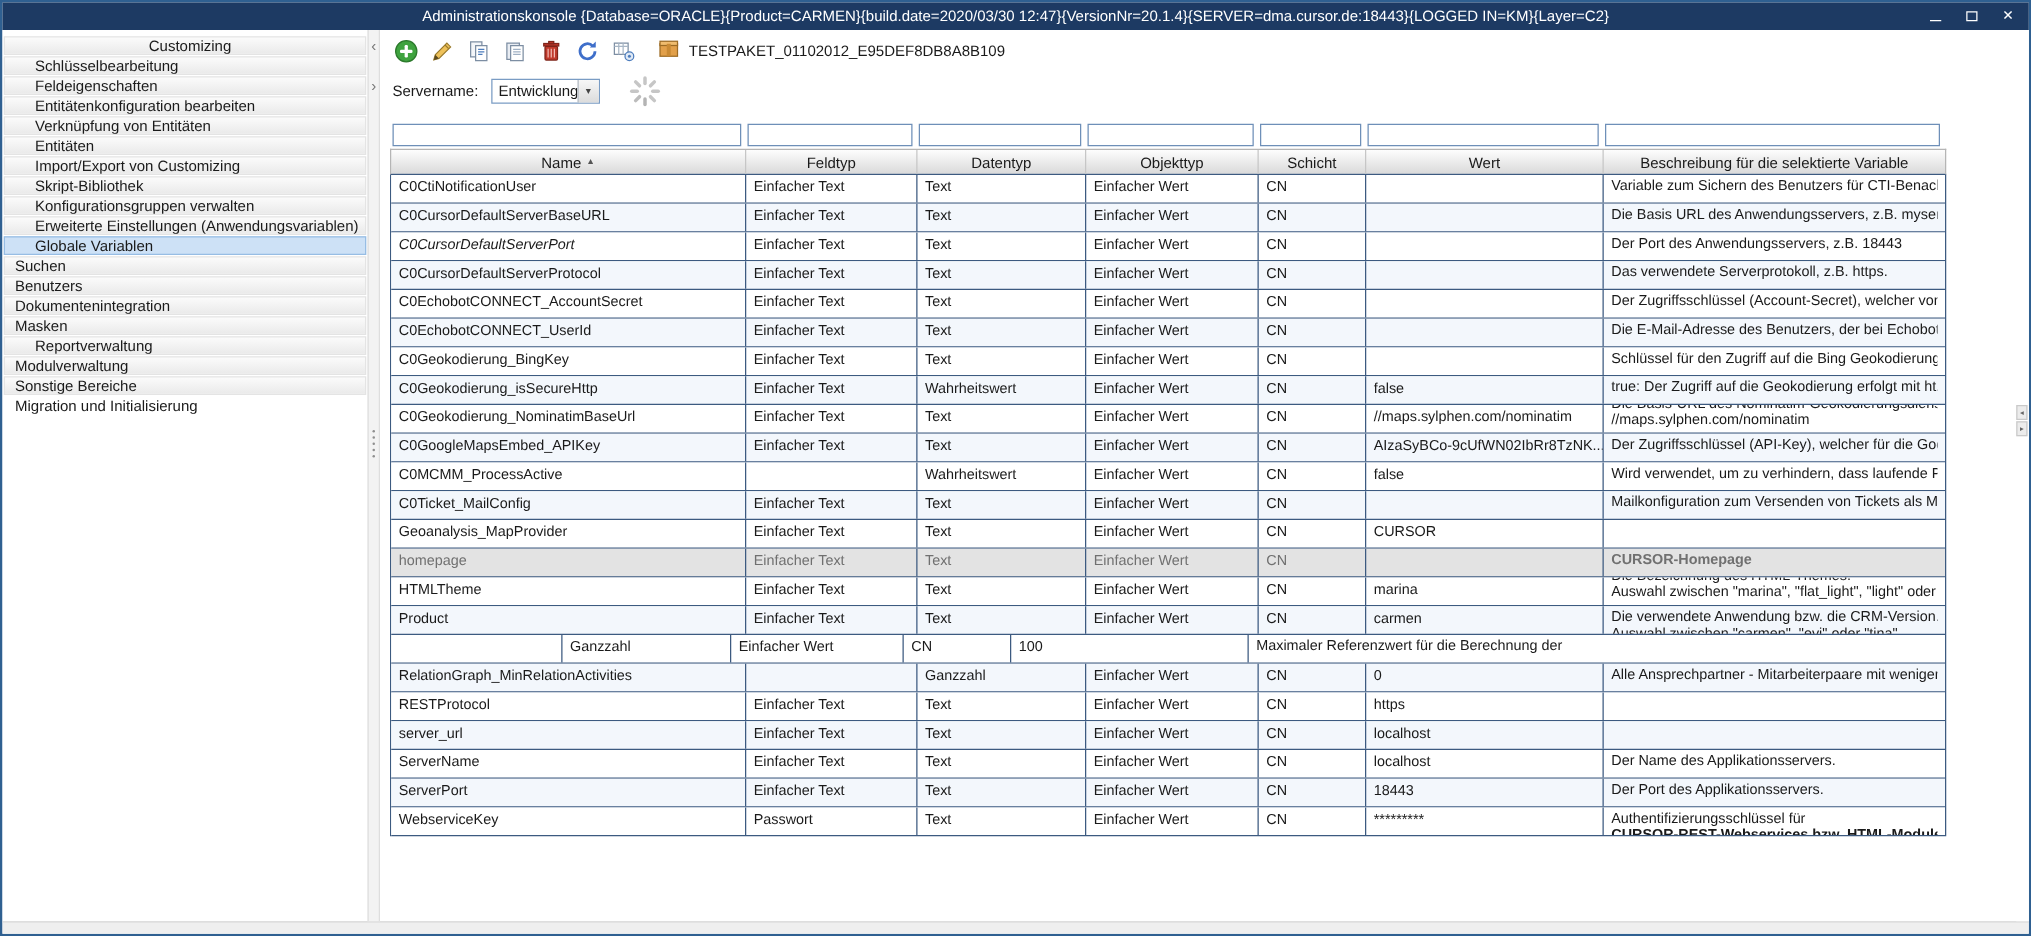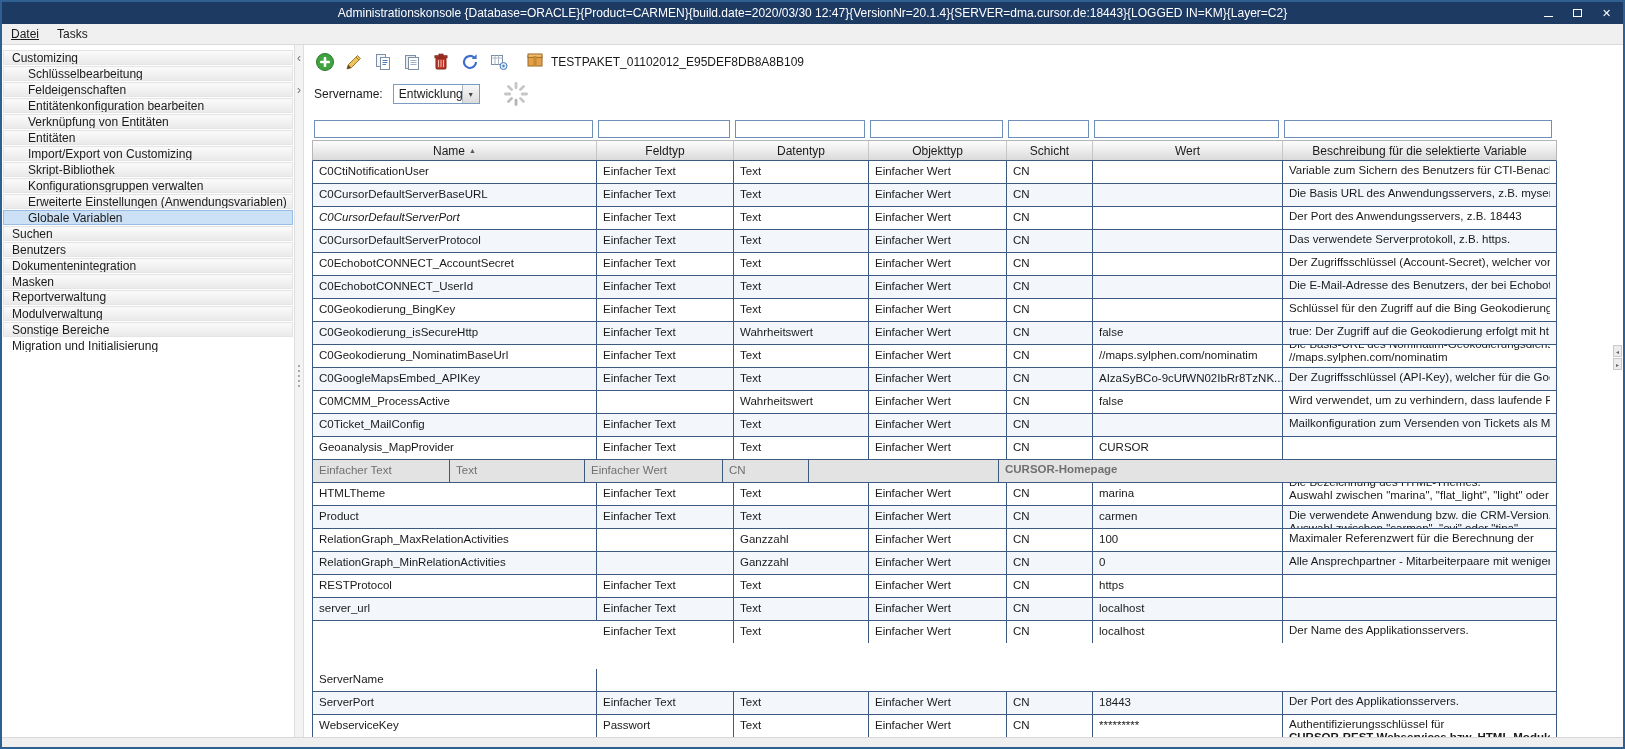--- a/index.html
+++ b/index.html
@@ -91,29 +91,25 @@
         </div>
       <div class="win-btn">
           <span class="glyph-max"></span>
         </div>
       <div class="win-btn">
           <span class="glyph-close">✕</span>
         </div>
     </div>
   </div>
 
-  <div class="menubar">
-      <div class="menu-item u">Datei</div>
-      <div class="menu-item">Tasks</div>
-    </div>
 
   <div class="app-body">
 
     <div class="sidebar">
-        <div class="tree-item" style="padding-left: 8px;">
+        <div class="tree-item" style="padding-left: 8px; justify-content: center;">
           <span>Customizing</span>
         </div>
         <div class="tree-item" style="padding-left: 24px;">
           <span>Schlüsselbearbeitung</span>
         </div>
         <div class="tree-item" style="padding-left: 24px;">
           <span>Feldeigenschaften</span>
         </div>
         <div class="tree-item" style="padding-left: 24px;">
           <span>Entitätenkonfiguration bearbeiten</span>
@@ -144,21 +140,21 @@
         </div>
         <div class="tree-item" style="padding-left: 8px;">
           <span>Benutzers</span>
         </div>
         <div class="tree-item" style="padding-left: 8px;">
           <span>Dokumentenintegration</span>
         </div>
         <div class="tree-item" style="padding-left: 8px;">
           <span>Masken</span>
         </div>
-        <div class="tree-item" style="padding-left: 8px; align-items: flex-end;">
+        <div class="tree-item" style="padding-left: 24px;">
           <span>Reportverwaltung</span>
         </div>
         <div class="tree-item" style="padding-left: 8px;">
           <span>Modulverwaltung</span>
         </div>
         <div class="tree-item" style="padding-left: 8px;">
           <span>Sonstige Bereiche</span>
         </div>
         <div class="tree-item flat" style="padding-left: 8px;">
           <span>Migration und Initialisierung</span>
@@ -465,20 +461,21 @@
               <div class="cell" style="width: 138px;">Einfacher Wert</div>
               <div class="cell" style="width: 86px;">CN</div>
               <div class="cell" style="width: 190px;">CURSOR</div>
               <div class="cell desc" style="width: 273px;">
                 <div class="lines">
                   <div class="desc-line"></div>
                 </div>
               </div>
             </div>
             <div class="grid-row muted">
+              <div class="cell" style="width: 284px;">homepage</div>
               <div class="cell" style="width: 137px;">Einfacher Text</div>
               <div class="cell" style="width: 135px;">Text</div>
               <div class="cell" style="width: 138px;">Einfacher Wert</div>
               <div class="cell" style="width: 86px;">CN</div>
               <div class="cell" style="width: 190px;"></div>
               <div class="cell desc" style="width: 273px; font-weight: bold;">
                 <div class="lines">
                   <div class="desc-line">CURSOR-Homepage</div>
                 </div>
               </div>
@@ -505,21 +502,20 @@
               <div class="cell" style="width: 86px;">CN</div>
               <div class="cell" style="width: 190px;">carmen</div>
               <div class="cell desc" style="width: 273px;">
                 <div class="lines">
                   <div class="desc-line">Die verwendete Anwendung bzw. die CRM-Version.</div>
                   <div class="desc-line">Auswahl zwischen "carmen", "evi" oder "tina"</div>
                 </div>
               </div>
             </div>
             <div class="grid-row">
-              <div class="cell" style="width: 284px;">RelationGraph_MaxRelationActivities</div>
               <div class="cell" style="width: 137px;"></div>
               <div class="cell" style="width: 135px;">Ganzzahl</div>
               <div class="cell" style="width: 138px;">Einfacher Wert</div>
               <div class="cell" style="width: 86px;">CN</div>
               <div class="cell" style="width: 190px;">100</div>
               <div class="cell desc" style="width: 273px;">
                 <div class="lines">
                   <div class="desc-line">Maximaler Referenzwert für die Berechnung der</div>
                 </div>
               </div>
@@ -557,21 +553,21 @@
               <div class="cell" style="width: 138px;">Einfacher Wert</div>
               <div class="cell" style="width: 86px;">CN</div>
               <div class="cell" style="width: 190px;">localhost</div>
               <div class="cell desc" style="width: 273px;">
                 <div class="lines">
                   <div class="desc-line"></div>
                 </div>
               </div>
             </div>
             <div class="grid-row">
-              <div class="cell" style="width: 284px; margin-top: 48px;">ServerName</div>
+              <div class="cell" style="width: 284px;">ServerName</div>
               <div class="cell" style="width: 137px;">Einfacher Text</div>
               <div class="cell" style="width: 135px;">Text</div>
               <div class="cell" style="width: 138px;">Einfacher Wert</div>
               <div class="cell" style="width: 86px;">CN</div>
               <div class="cell" style="width: 190px;">localhost</div>
               <div class="cell desc" style="width: 273px;">
                 <div class="lines">
                   <div class="desc-line">Der Name des Applikationsservers.</div>
                 </div>
               </div>

